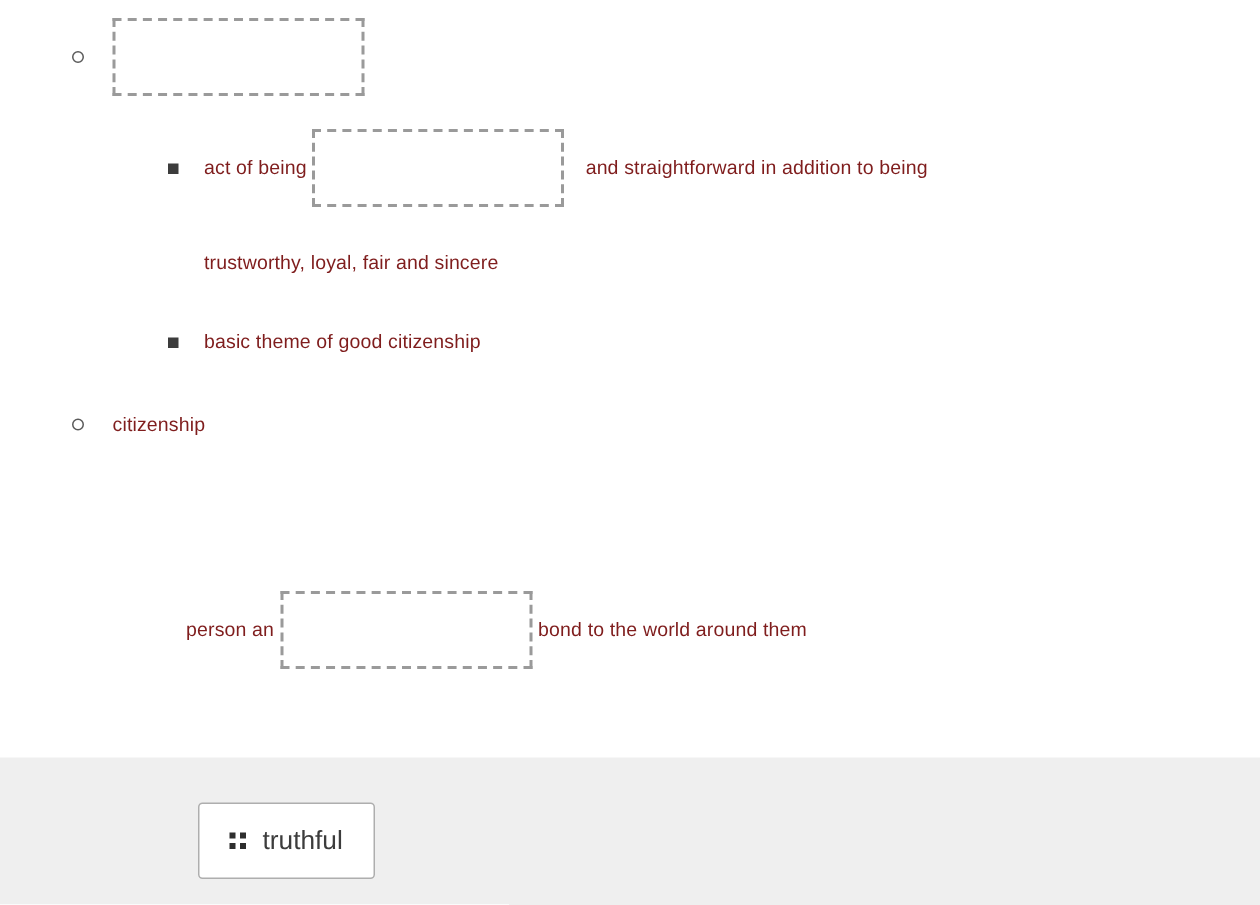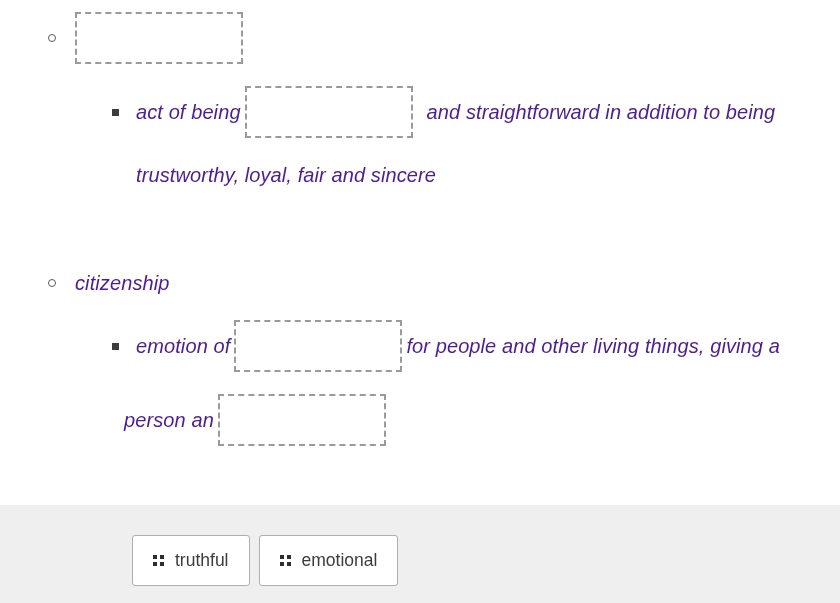--- a/index.html
+++ b/index.html
@@ -47,25 +47,24 @@
   }
   .bullet-square {
     width: 7px;
     height: 7px;
     background: #3c3c3c;
     flex: 0 0 auto;
     margin-right: 17px;
   }
 
   .txt {
-    font-size: 20px;
+    font-size: 13px;
     line-height: 1.1;
-    color: #4c1d95;
+    color: #7f1d1d;
     letter-spacing: 0.1px;
-    font-style: italic;
   }
 
   
   .dropzone {
     display: inline-block;
     box-sizing: border-box;
     width: 168px;
     height: 52px;
     border: 2px dashed #9a9a9a;
     background: transparent;
@@ -143,63 +142,53 @@
     <span class="bullet-square"></span>
     <span class="txt" style="margin-right: 4px;">act of being</span>
     <span class="dropzone"></span>
     <span class="txt" style="margin-left: 14px;">and straightforward in addition to being</span>
   </div>
 
   <div class="row" style="left:136px; top:163px; height:24px;">
     <span class="txt">trustworthy, loyal, fair and sincere</span>
   </div>
 
+  <div class="row" style="left:112px; top:216px; height:24px;">
+    <span class="bullet-square"></span>
+    <span class="txt">basic theme of good citizenship</span>
+  </div>
 
   <div class="row" style="left:48px; top:271px; height:24px;">
     <span class="bullet-circle"></span>
     <span class="txt">citizenship</span>
   </div>
 
-  <div class="row" style="left:112px; top:320px; height:52px;">
-    <span class="bullet-square"></span>
-    <span class="txt" style="margin-right: 4px;">emotion of</span>
-    <span class="dropzone"></span>
-    <span class="txt" style="margin-left: 4px;">for people and other living things, giving a</span>
-  </div>
 
   <div class="row" style="left:124px; top:394px; height:52px;">
     <span class="txt" style="margin-right: 4px;">person an</span>
     <span class="dropzone"></span>
+    <span class="txt" style="margin-left: 4px;">bond to the world around them</span>
   </div>
 
 </div>
 
 
 <div class="tray">
   <div class="tray-inner">
 
     <div class="chip">
       <span class="grip">
         <i></i>
           <i></i>
           <i></i>
           <i></i>
       </span>
       <span class="chip-label">truthful</span>
     </div>
 
-    <div class="chip">
-      <span class="grip">
-        <i></i>
-          <i></i>
-          <i></i>
-          <i></i>
-      </span>
-      <span class="chip-label">emotional</span>
-    </div>
 
 
 
   </div>
 </div>
 
 
 
 <domain>Computer-Use</domain>
 

